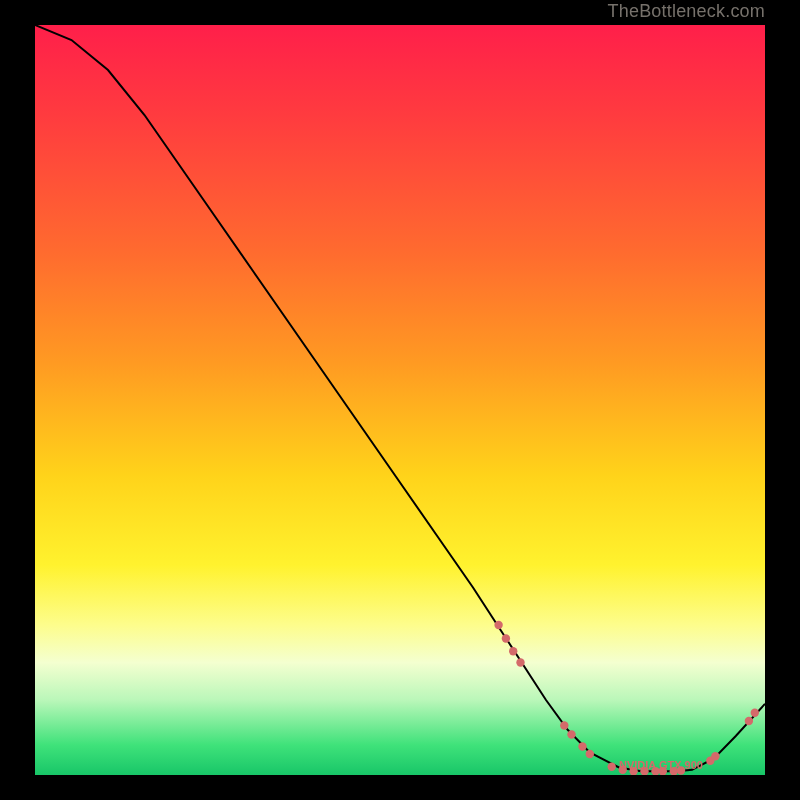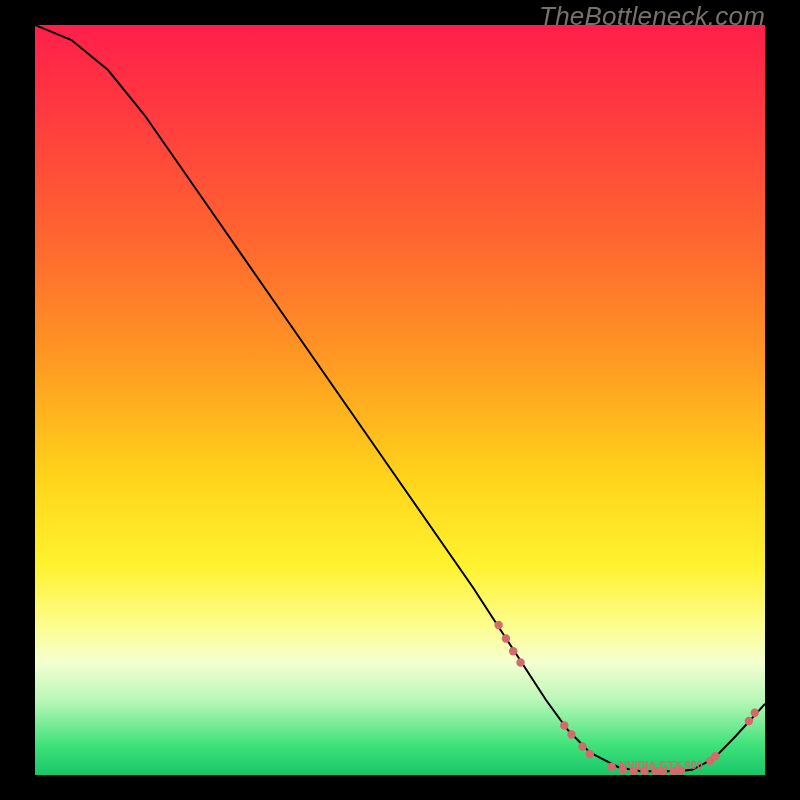--- a/index.html
+++ b/index.html
@@ -37,24 +37,23 @@
       #3fe27a 96%,
       #18c668 100%
     );
     text-decoration: underline;
   }
   .attribution {
     position: absolute;
     top: 1px;
     right: 35px;
     font-family: Arial, Helvetica, sans-serif;
-    font-size: 26px;
+    font-size: 18px;
     color: #76716b;
     letter-spacing: 0.2px;
-    font-style: italic;
   }
   svg.curve {
     position: absolute;
     left: 0;
     top: 0;
     width: 730px;
     height: 750px;
   }
   .curve-path {
     fill: none;

